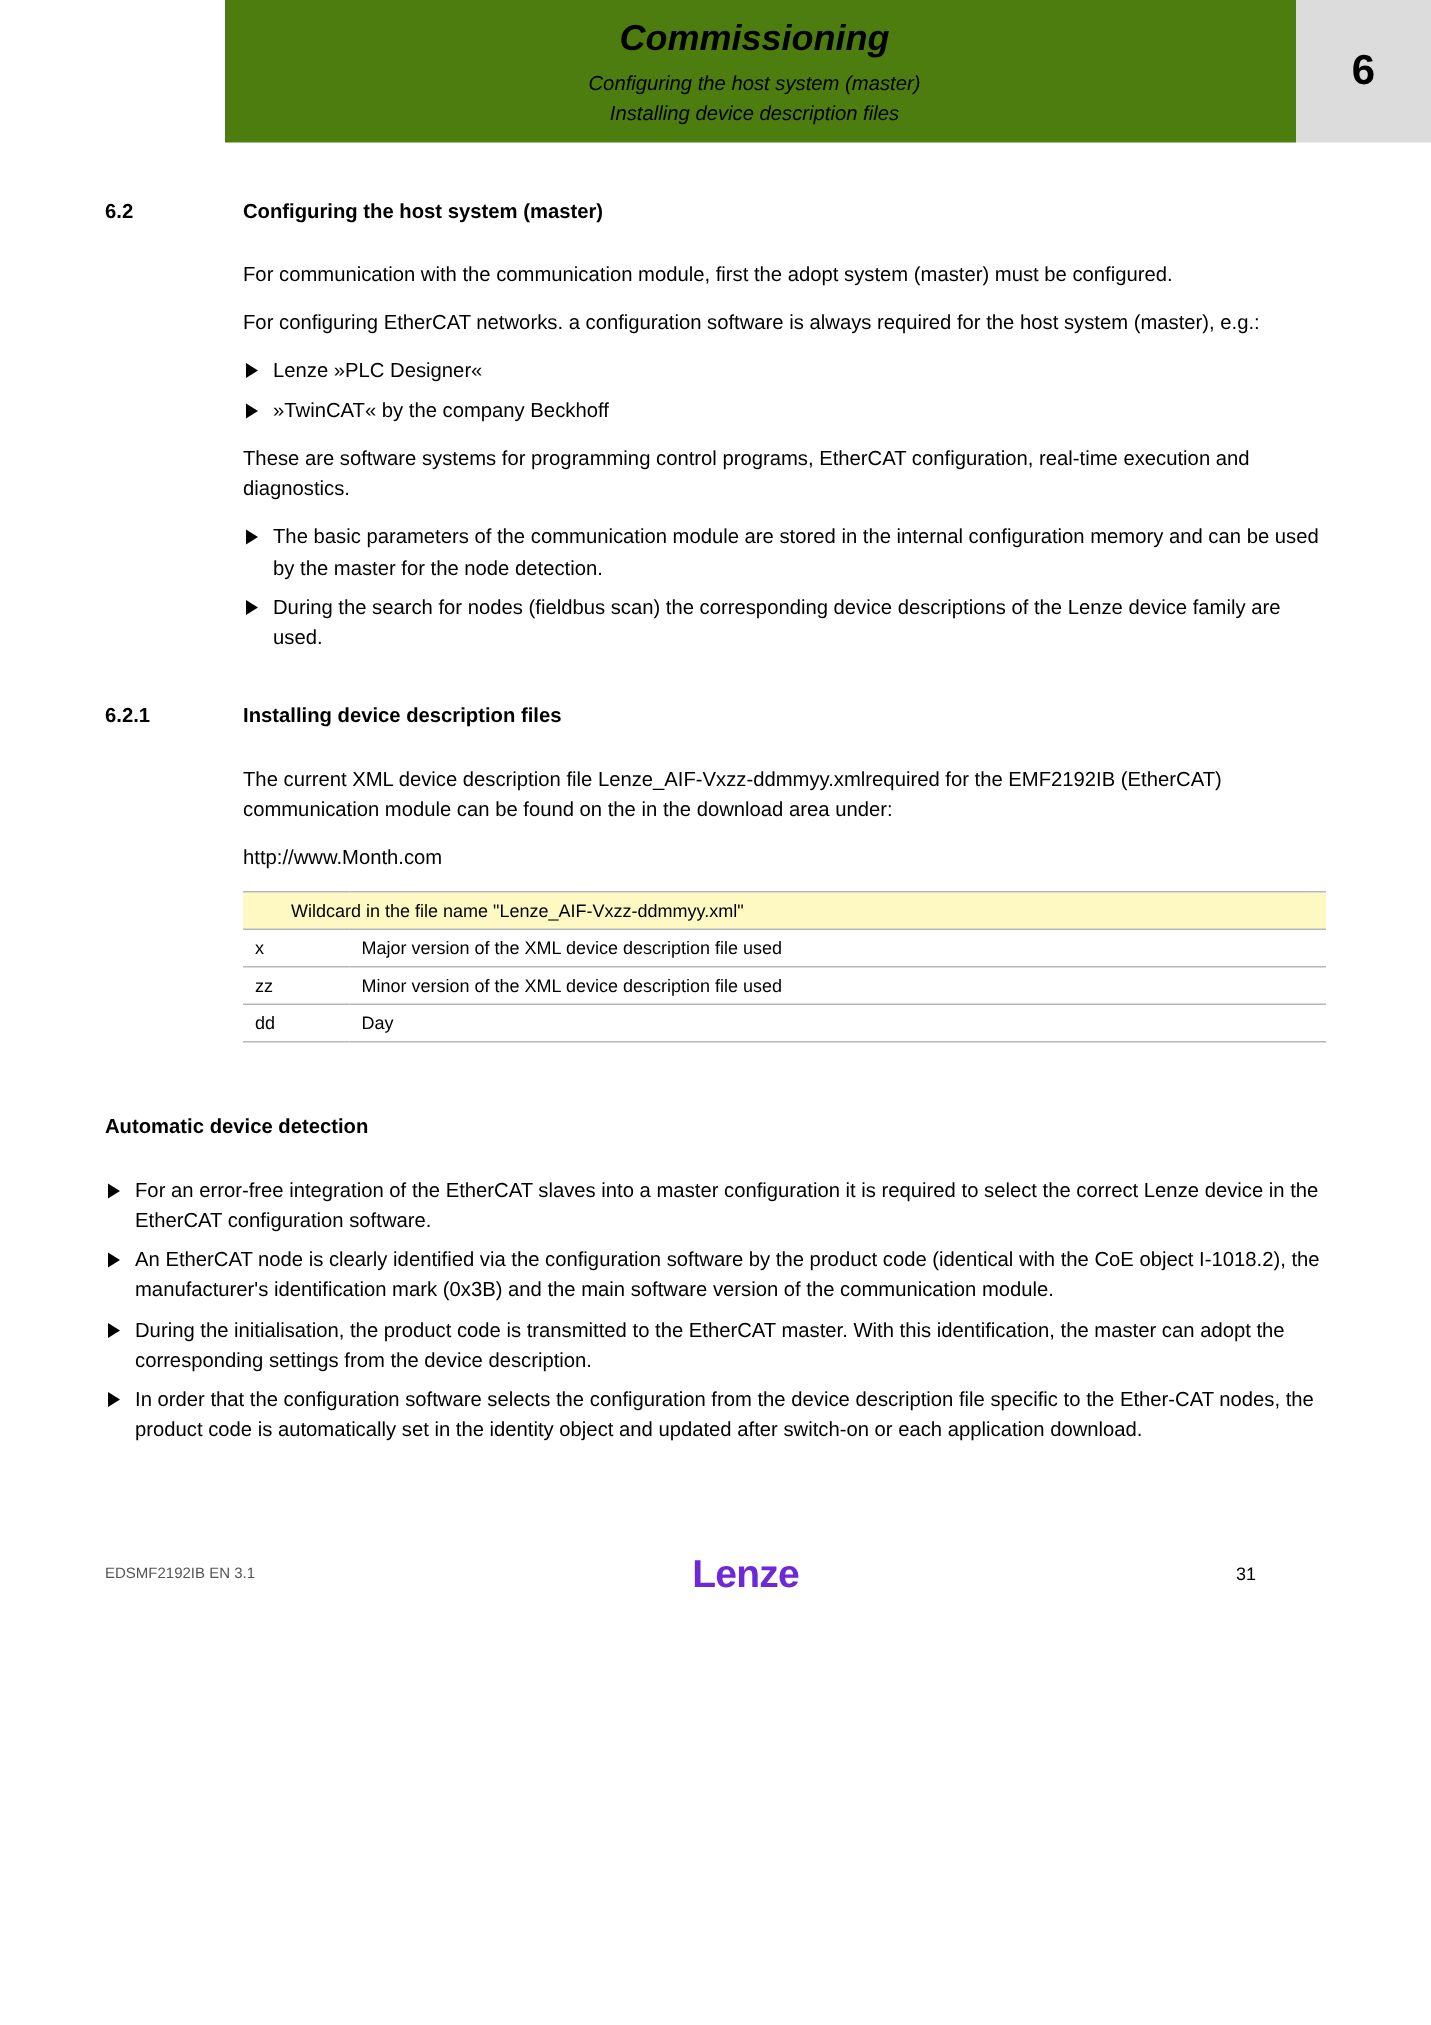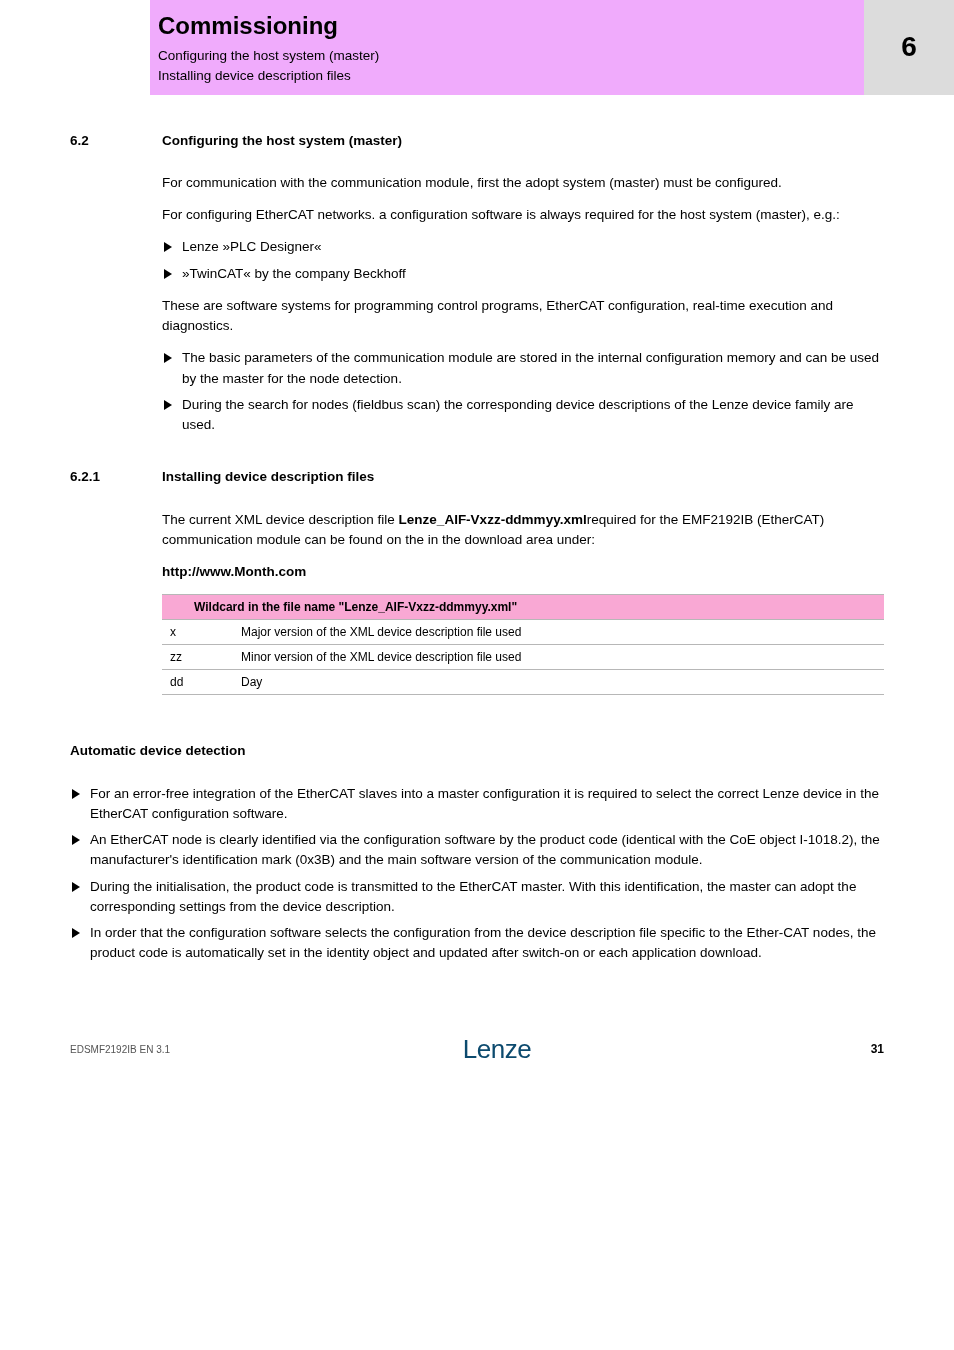--- a/index.html
+++ b/index.html
@@ -16,23 +16,24 @@
     display: flex;
     align-items: flex-start;
     margin-bottom: 36px;
   }
   .header-left {
     width: 150px;
     flex-shrink: 0;
   }
   .header-center {
     flex: 1;
-    background: #f0abfc;
+    background: #4d7c0f;
     padding: 8px 16px 8px 8px;
-    text-align: left;
+    text-align: center;
+    font-style: italic;
   }
   .header-center .title {
     font-size: 24px;
     font-weight: 700;
     margin: 0 0 2px 0;
   }
   .header-center .sub {
     font-size: 13.5px;
     margin: 0;
   }
@@ -84,65 +85,65 @@
     content: "";
     position: absolute;
     left: 2px;
     top: 5px;
     width: 0;
     height: 0;
     border-top: 5px solid transparent;
     border-bottom: 5px solid transparent;
     border-left: 8px solid #000;
   }
-  .bold { font-weight: 700; }
+  .bold { font-weight: 400; }
   table {
     width: 100%;
     border-collapse: collapse;
     font-size: 12px;
     margin: 10px 0 26px 0;
   }
   th, td {
     text-align: left;
     padding: 3px 8px;
     border-bottom: 1px solid #b7b7b7;
   }
   thead th {
-    background: #f9a8d4;
-    font-weight: 700;
+    background: #fef9c3;
+    font-weight: 400;
     border-top: 1px solid #b7b7b7;
     padding-left: 32px;
   }
   tbody td:first-child {
     width: 55px;
   }
   .footer {
     display: flex;
     align-items: center;
     justify-content: space-between;
     padding: 40px 70px 30px 70px;
     font-size: 10px;
     color: #555;
   }
   .footer-center {
     flex: 1;
     text-align: center;
   }
   .footer-right {
     width: 60px;
-    text-align: right;
+    text-align: left;
     font-size: 12px;
-    font-weight: 700;
+    font-weight: 400;
     color: #000;
   }
   .logo {
     font-size: 26px;
-    font-weight: 400;
+    font-weight: 700;
     letter-spacing: -0.5px;
-    color: #0c4a6e;
+    color: #6d28d9;
   }
 </style>
 </head>
 <body>
 
 <div class="header">
   <div class="header-left"></div>
   <div class="header-center">
     <p class="title">Commissioning</p>
     <p class="sub">Configuring the host system (master)</p>

